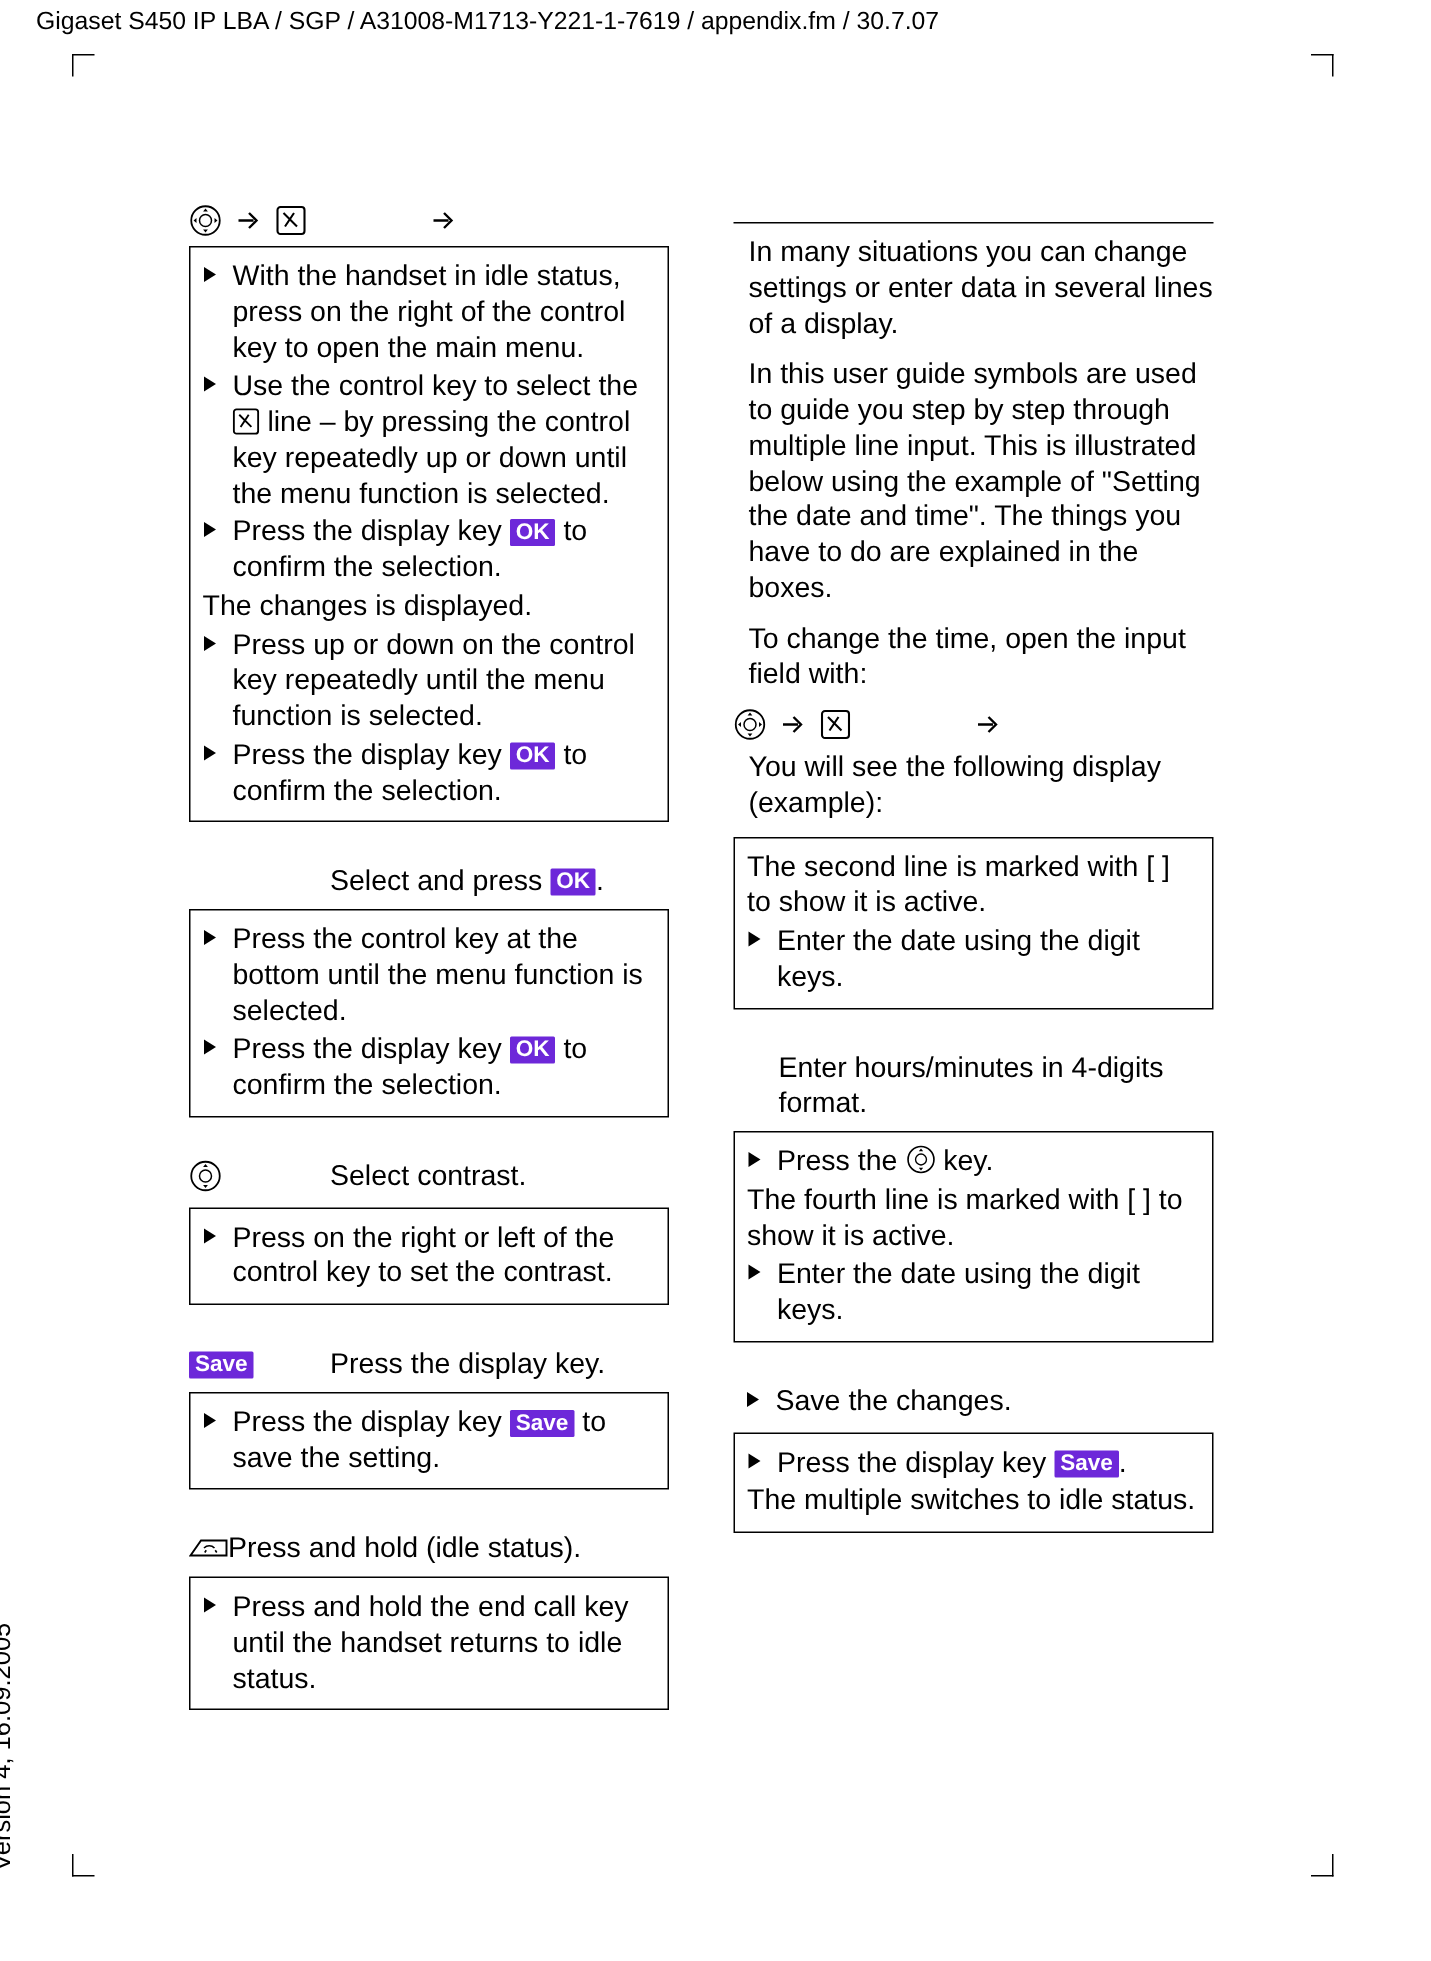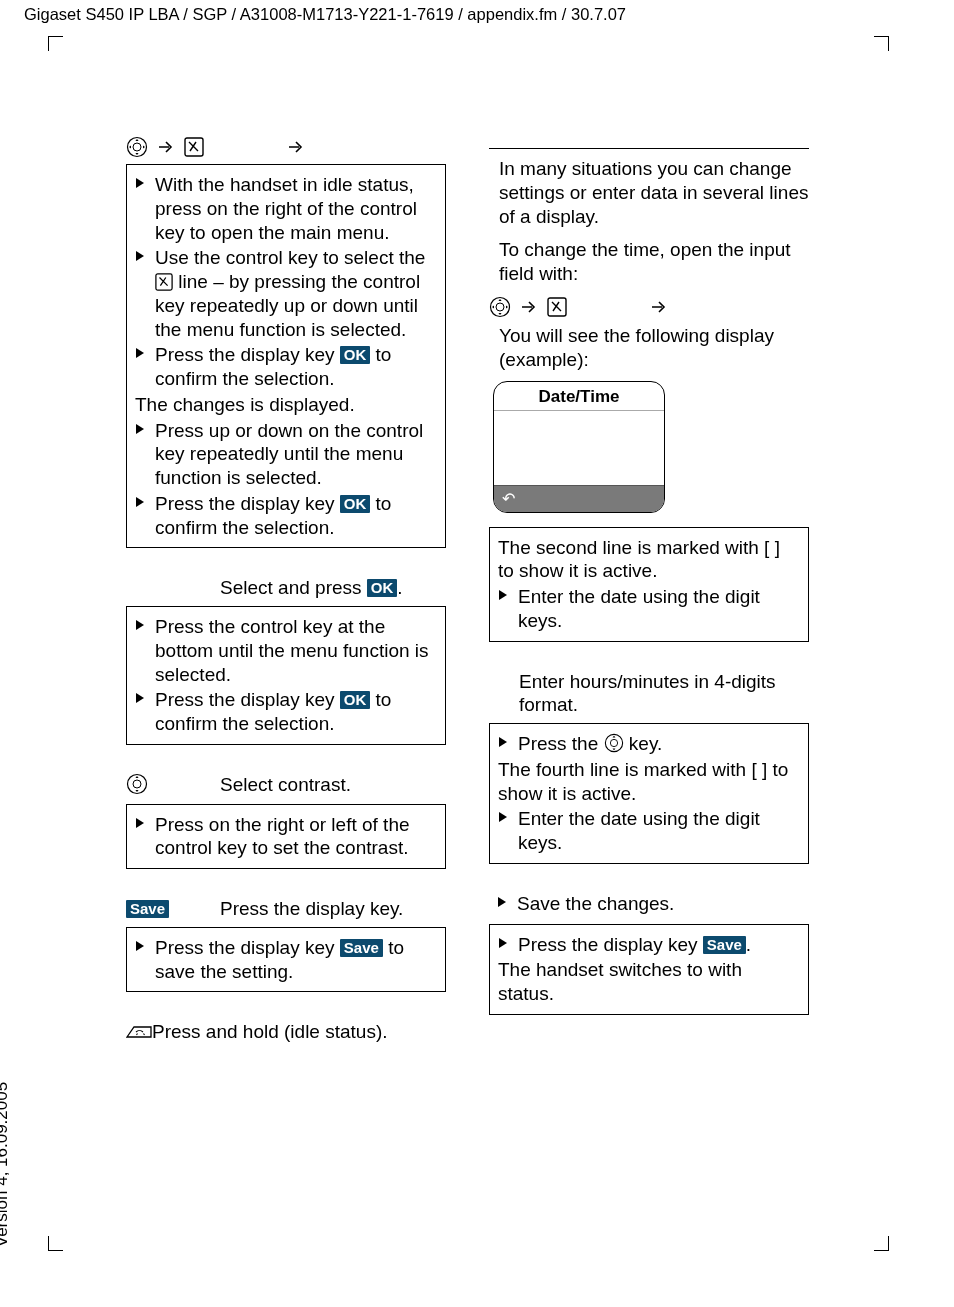--- a/index.html
+++ b/index.html
@@ -13,21 +13,21 @@
   .col.left{left:126px;top:136px}
   .col.right{left:489px;top:148px}
   .hr{border-top:1px solid #000;margin-bottom:8px}
   .nav-row{display:flex;align-items:center;gap:10px;margin-bottom:6px}
   .icon{display:inline-flex;align-items:center;justify-content:center}
   .box{border:1px solid #000;padding:6px 8px 6px 8px;margin-bottom:28px}
   .bul{display:flex;gap:8px;margin:2px 0}
   .bul .tri{flex:0 0 12px;margin-top:4px}
   .bul .txt{flex:1}
   .plain{margin:2px 0}
-  .keycap{display:inline-block;background:#0c4a6e;color:#fff;font-size:15px;font-weight:600;padding:0 4px;border-radius:1px;line-height:18px;vertical-align:1px}
+  .keycap{display:inline-block;background:#6d28d9;color:#fff;font-size:15px;font-weight:600;padding:0 4px;border-radius:1px;line-height:18px;vertical-align:1px}
   .lead-row{display:flex;margin:10px 0 6px 0}
   .lead-row .lab{flex:0 0 94px}
   .lead-row .desc{flex:1}
   .bold{font-weight:400}
   .version{position:absolute;left:12px;bottom:60px;transform:rotate(-90deg);transform-origin:left bottom;font-size:17px;white-space:nowrap}
   .screen{width:170px;border:1px solid #000;border-radius:14px;margin:6px 0 14px 4px;overflow:hidden}
   .screen-title{text-align:center;font-weight:700;font-size:17px;padding:4px 10px 2px 10px;border-bottom:1px solid #aaa}
   .screen-body{height:74px}
   .screen-soft{background:#7a7a7a;color:#fff;display:flex;justify-content:space-between;padding:3px 8px;font-size:16px;border-top:1px solid #555}
   svg{display:block}
@@ -183,25 +183,36 @@
     </div>
 
     <div class="lead-row">
       <div class="lab" style="flex:0 0 20px"><span class="inline-icon"><svg width="26" height="18" viewBox="0 0 26 18">
               <path d="M1 14 L8 4 H25 V14 H8 Z" fill="none" stroke="#000" stroke-width="1.3"></path>
               <path d="M10 9c2-2 5-2 7 0M11.5 10.5l-1 1.5M17.5 10.5l1 1.5" fill="none" stroke="#000" stroke-width="1.1"></path>
             </svg></span></div>
       <div class="desc"><span>Press and </span><span class="bold">hold</span><span> (idle status).</span></div>
     </div>
 
+    <div class="box">
+      <div class="bul">
+          <span class="tri">
+            <svg width="10" height="12">
+              <path d="M1 1l8 5-8 5z" fill="#000"></path>
+            </svg>
+          </span>
+          <span class="txt">Press and hold the end call key until the handset returns to idle status.</span>
+        </div>
+    </div>
   </div>
 
   <div class="col right">
     <div class="hr"></div>
     <p>In many situations you can change settings or enter data in several lines of a display.</p>
+    <p>In this user guide symbols are used to guide you step by step through multiple line input. This is illustrated below using the example of "Setting the date and time". The things you have to do are explained in the boxes.</p>
     <p>To change the time, open the input field with:</p>
 
     <div class="nav-row">
       <span class="icon">
           <svg width="22" height="22" viewBox="0 0 22 22">
             <circle cx="11" cy="11" r="9.5" fill="none" stroke="#000" stroke-width="1.2"></circle>
             <circle cx="11" cy="11" r="4" fill="none" stroke="#000" stroke-width="1"></circle>
             <path d="M11 3l-1.6 2h3.2zM11 19l-1.6-2h3.2zM3 11l2-1.6v3.2zM19 11l-2-1.6v3.2z" fill="#000"></path>
           </svg>
         </span>
@@ -219,28 +230,20 @@
       <span style="width:64px"></span>
       <span class="icon">
           <svg width="16" height="14">
             <path d="M1 7h10M8 2l5 5-5 5" fill="none" stroke="#000" stroke-width="1.6"></path>
           </svg>
         </span>
     </div>
 
     <p>You will see the following display (example):</p>
 
-    <div class="screen">
-      <div class="screen-title">Date/Time</div>
-      <div class="screen-body"></div>
-      <div class="screen-soft">
-          <span>↶</span>
-          <span></span>
-        </div>
-    </div>
 
 
     <div class="box">
       <div class="plain">The second line is marked with [   ] to show it is active.</div>
       <div class="bul">
           <span class="tri">
             <svg width="10" height="12">
               <path d="M1 1l8 5-8 5z" fill="#000"></path>
             </svg>
           </span>
@@ -288,16 +291,16 @@
 
     <div class="box">
       <div class="bul">
           <span class="tri">
             <svg width="10" height="12">
               <path d="M1 1l8 5-8 5z" fill="#000"></path>
             </svg>
           </span>
           <span class="txt"><span>Press the display key </span><span class="keycap">Save</span><span>.</span></span>
         </div>
-      <div class="plain">The handset switches to with status.</div>
+      <div class="plain">The multiple switches to idle status.</div>
     </div>
   </div>
 </div>
 
 </body></html>

